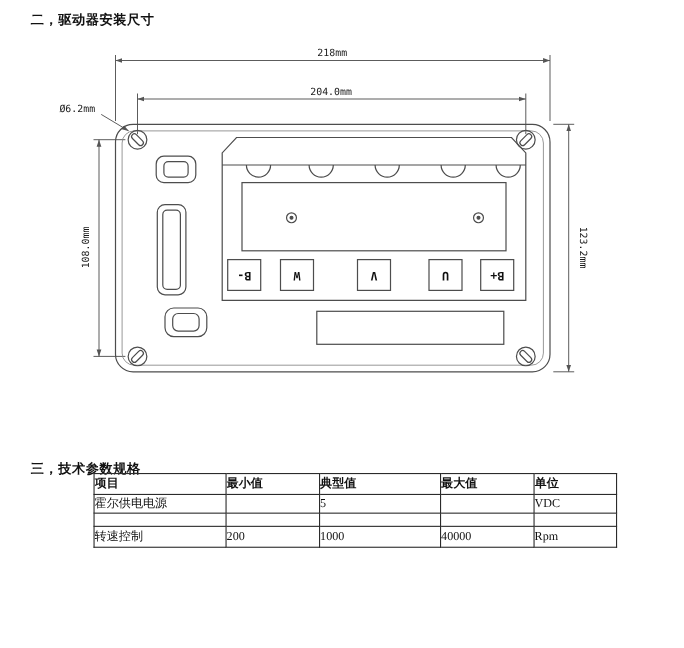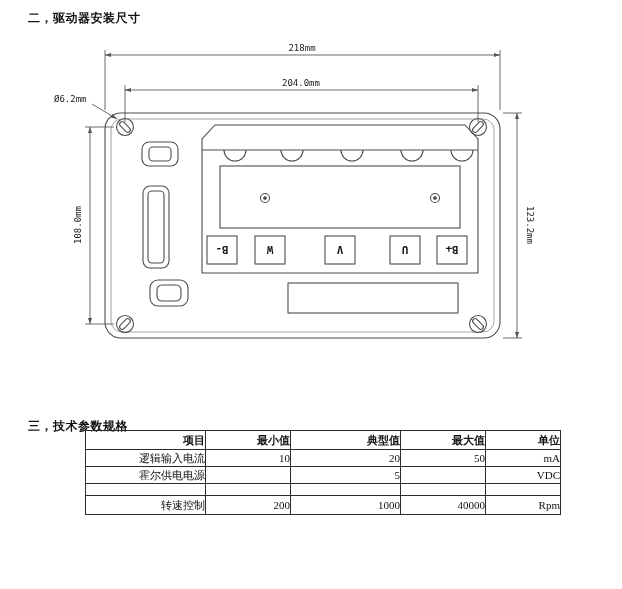--- a/index.html
+++ b/index.html
@@ -4,21 +4,21 @@
 <style>
   html,body{margin:0;padding:0;background:#fff;}
   .page{position:relative;width:622px;height:587px;background:#ffffff;font-family:"Liberation Sans",sans-serif;color:#1a1a1a;overflow:hidden;}
   .sec-title{position:absolute;left:28px;font-size:12px;font-weight:600;letter-spacing:.5px;color:#111;}
   #sec2{top:10px;}
   #sec3{top:378px;margin-top:40px;}
   .drawing{position:absolute;left:30px;top:38px;}
   .drawing text{font-family:"DejaVu Sans Mono","Liberation Mono",monospace;font-size:9px;fill:#1a1a1a;}
   .drawing text.term{font-size:10.5px;font-weight:bold;fill:#111;}
   .spec-table{position:absolute;left:85px;top:430px;border-collapse:collapse;table-layout:fixed;width:475px;font-family:"Liberation Serif",serif;font-size:11px;color:#111;}
-  .spec-table th,.spec-table td{border:1px solid #2b2b2b;text-align:right;padding:0;height:16px;line-height:16px;overflow:hidden;white-space:nowrap;}
+  .spec-table th,.spec-table td{border:1px solid #2b2b2b;text-align:left;padding:0;height:16px;line-height:16px;overflow:hidden;white-space:nowrap;}
   .spec-table th{font-weight:bold;height:18px;line-height:18px;}
   .spec-table tr.spacer td{height:11px;line-height:11px;}
   .spec-table tr.last td{height:18px;line-height:18px;}
 </style>
 </head>
 <body>
 
 <div class="page">
 
   <div class="sec-title" id="sec2">二，驱动器安装尺寸</div>
@@ -141,27 +141,20 @@
       <tr>
         <th>项目</th>
         <th>最小值</th>
         <th>典型值</th>
         <th>最大值</th>
         <th>单位</th>
       </tr>
     </thead>
     <tbody>
       <tr>
-        <td>逻辑输入电流</td>
-        <td>10</td>
-        <td>20</td>
-        <td>50</td>
-        <td>mA</td>
-      </tr>
-      <tr>
         <td>霍尔供电电源</td>
         <td></td>
         <td>5</td>
         <td></td>
         <td>VDC</td>
       </tr>
       <tr class="spacer">
         <td></td>
         <td></td>
         <td></td>

